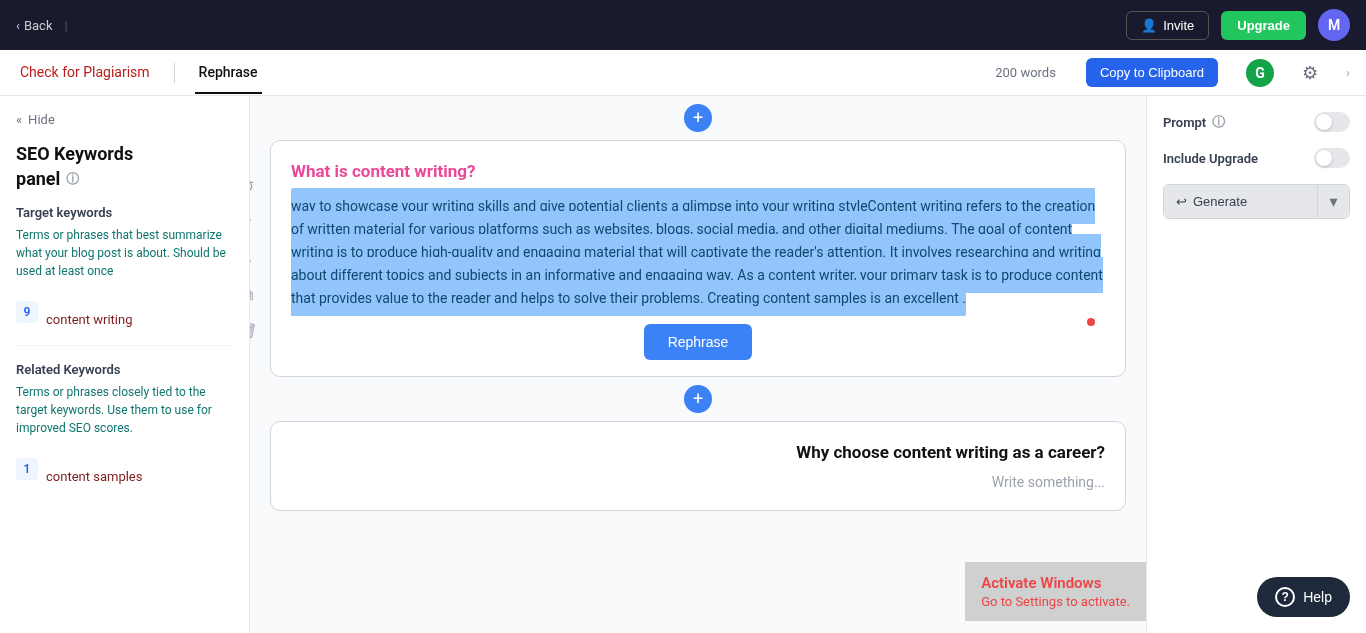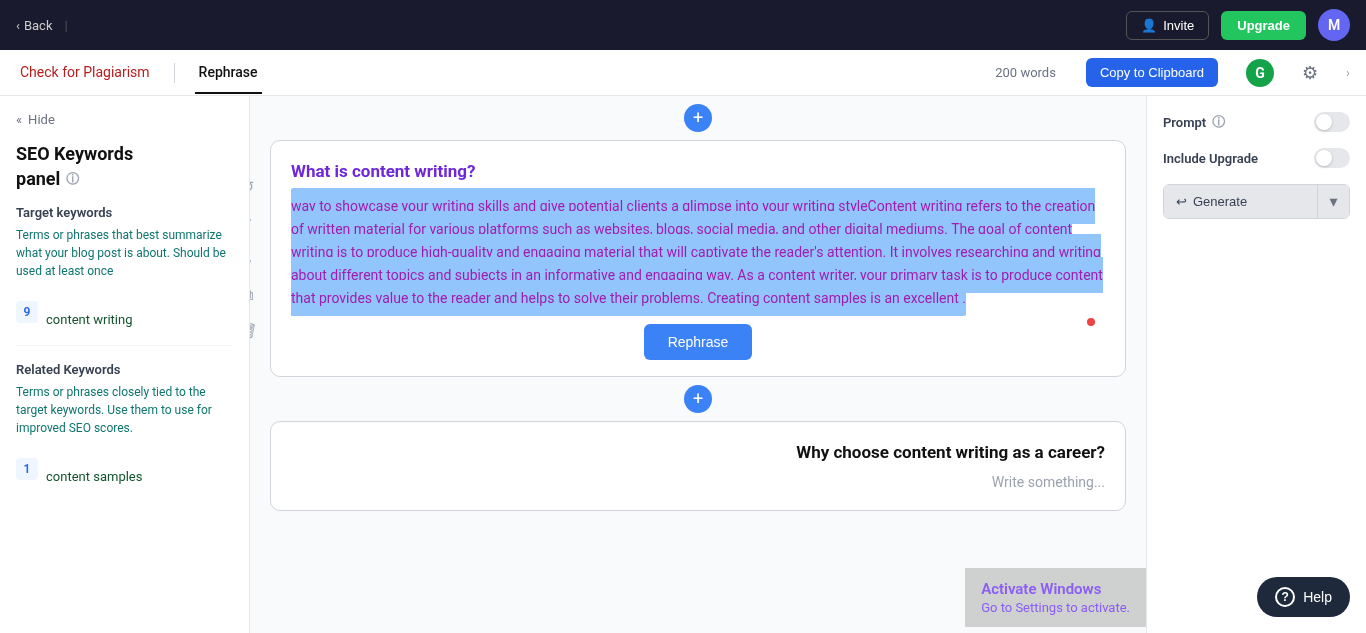--- a/index.html
+++ b/index.html
@@ -174,21 +174,21 @@
     .keyword-count {
       width: 22px; height: 22px;
       background: #eff6ff;
       color: #2563eb;
       border-radius: 4px;
       display: flex; align-items: center; justify-content: center;
       font-size: 12px; font-weight: 600;
     }
     .keyword-text {
       font-size: 13px;
-      color: #14532d;
+      color: #7f1d1d;
       margin-top: 16px;
     }
     .sidebar-divider {
       border: none;
       border-top: 1px solid #f3f4f6;
       margin: 12px 0;
     }
 
     
     .content-area {
@@ -221,36 +221,36 @@
       background: #fff;
       border: 1px solid #d1d5db;
       border-radius: 10px;
       padding: 20px 20px 16px;
       margin: 4px 0;
       position: relative;
     }
     .editor-block h2 {
       font-size: 17px;
       font-weight: 700;
-      color: #6d28d9;
+      color: #ec4899;
       margin-bottom: 14px;
     }
     .toolbar-icon {
       width: 28px; height: 28px;
       color: #9ca3af;
       display: flex; align-items: center; justify-content: center;
       cursor: pointer;
       font-size: 15px;
       border-radius: 4px;
     }
 
     
     .selected-text {
       background: #93c5fd;
-      color: #a21caf;
+      color: #0c4a6e;
       line-height: 1.65;
       font-size: 14px;
       border-radius: 2px;
       padding: 10px 0;
     }
 
     
     .red-dot {
       position: absolute;
       right: 30px;
@@ -365,26 +365,26 @@
       cursor: pointer;
       display: flex;
       align-items: center;
       justify-content: center;
       color: #6b7280;
     }
 
     
     .activate-windows {
       position: absolute;
-      bottom: 6px;
+      bottom: 12px;
       right: 0;
       background: rgba(200, 200, 200, 0.85);
       padding: 12px 16px;
       font-size: 13px;
-      color: #8b5cf6;
+      color: #ef4444;
       margin-left: 36px;
     }
     .activate-windows .title { font-size: 15px; font-weight: 600; margin-bottom: 2px; }
 
     
     .help-btn {
       position: fixed;
       bottom: 16px;
       right: 16px;
       background: #1e293b;

